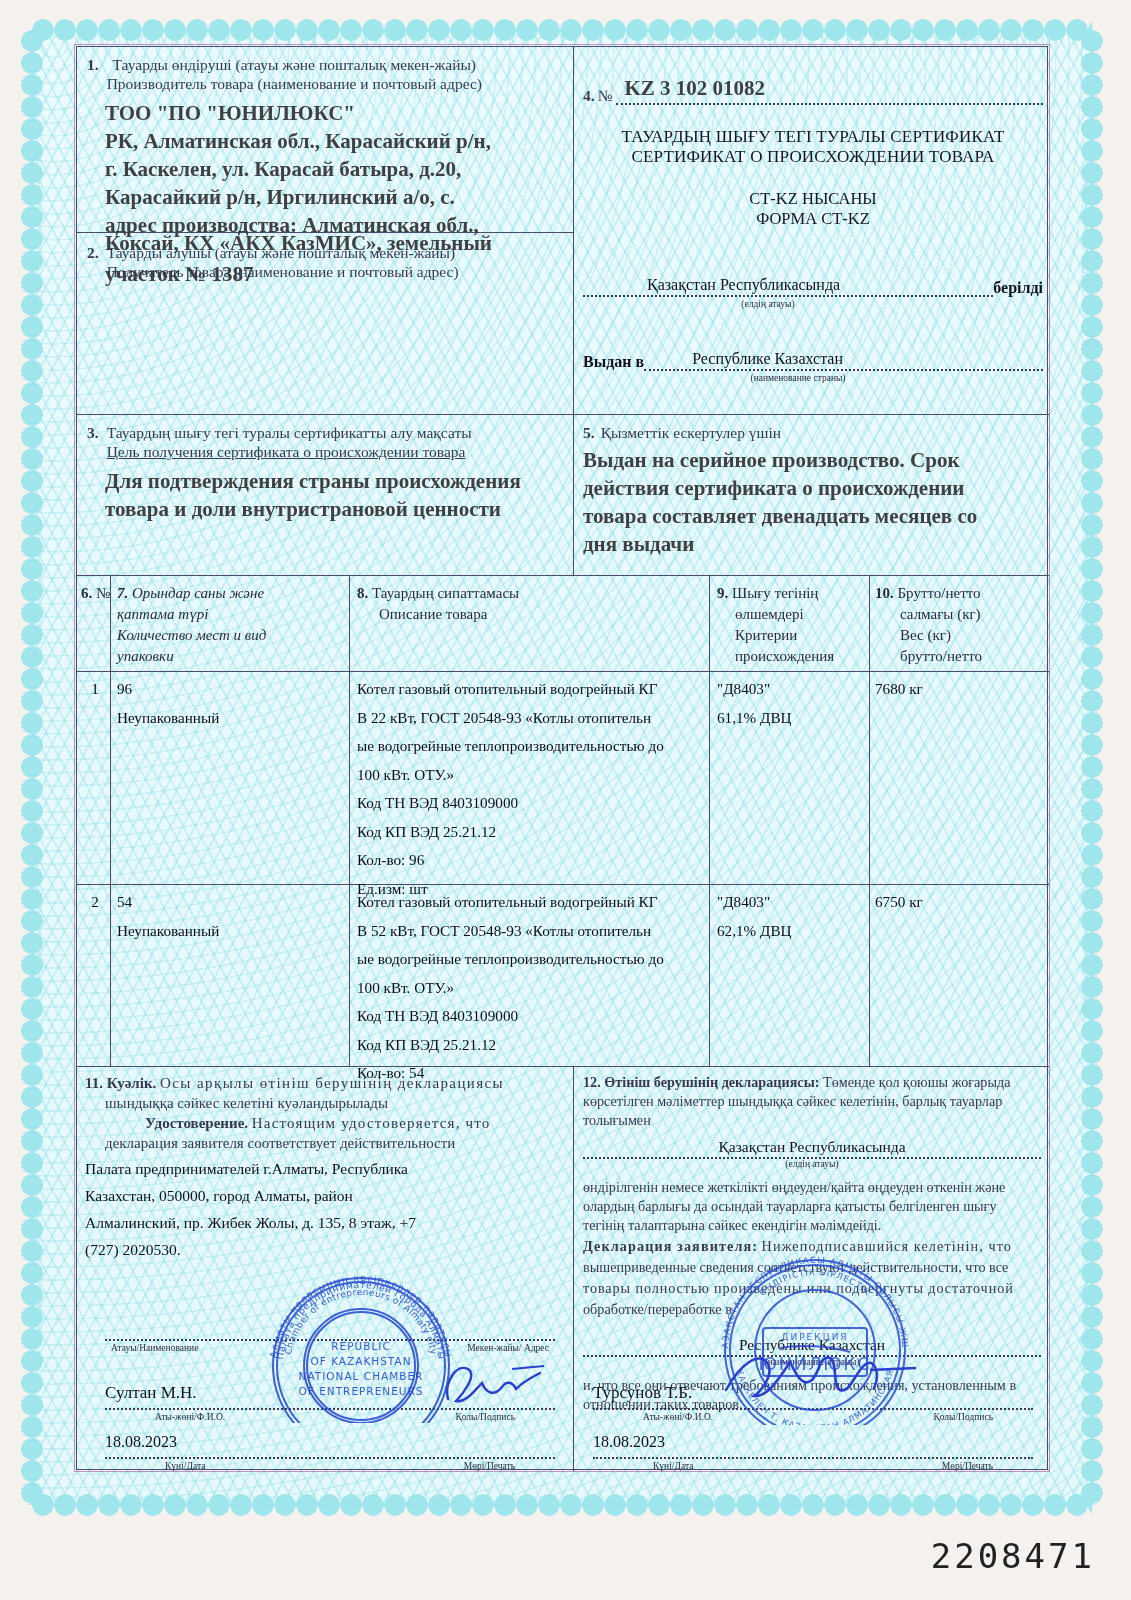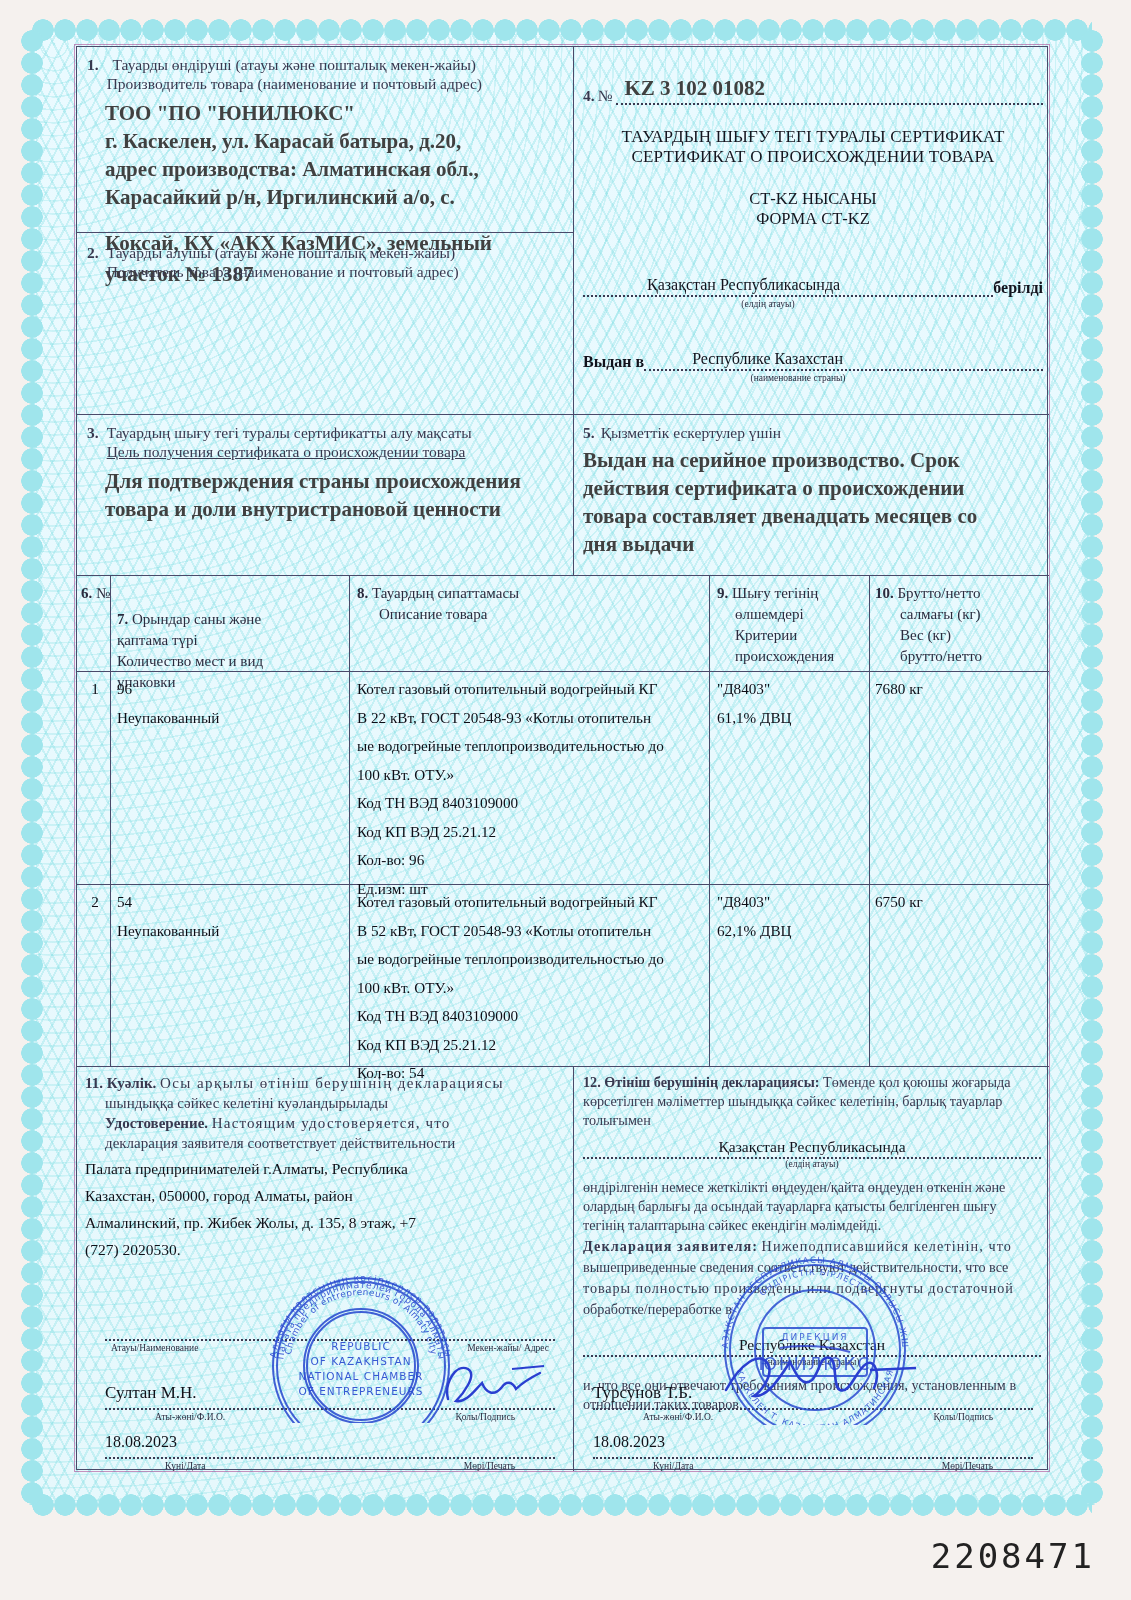--- a/index.html
+++ b/index.html
@@ -102,23 +102,24 @@
   <div class="cell" style="left:10px;top:8px;width:480px;">
     <div class="lbl" style="display:flex;">
       <span class="num" style="margin-right:8px;">1.</span>
       <span>
         <span style="display:block;text-align:center;">Тауарды өндіруші (атауы және пошталық мекен-жайы)</span>
         <span style="display:block;">Производитель товара (наименование и почтовый адрес)</span>
       </span>
     </div>
     <div style="margin-top:6px;margin-left:18px;">
       <div class="val">ТОО "ПО "ЮНИЛЮКС"</div>
+      <div class="val">РК, Алматинская обл., Карасайский р/н,</div>
       <div class="val">г. Каскелен, ул. Карасай батыра, д.20,</div>
+      <div class="val">Карасайкий р/н, Иргилинский а/о, с.</div>
       <div class="val">адрес производства: Алматинская обл.,</div>
-      <div class="val">Карасайкий р/н, Иргилинский а/о, с.</div>
     </div>
   </div>
 
   <div class="cell" style="left:28px;top:186px;width:470px;">
     <div class="val" style="line-height:20px;">Коксай, КХ «АКХ КазМИС», земельный</div>
     <div class="val" style="line-height:20px;margin-top:11px;">участок № 1387</div>
   </div>
 
   <div class="cell" style="left:10px;top:196px;width:480px;">
     <div class="lbl" style="display:flex;">
@@ -192,21 +193,21 @@
       <div class="val">товара составляет двенадцать месяцев со</div>
       <div class="val">дня выдачи</div>
     </div>
   </div>
 
   <div class="cell th" style="left:4px;top:536px;width:30px;">
     <span class="num">6.</span>
     <span>№</span>
   </div>
 
-  <div class="cell th" style="left:40px;top:562px;width:228px;">
+  <div class="cell th" style="left:40px;top:536px;width:228px;font-style:italic;">
     <span class="num">7.</span>
     <span>Орындар саны және</span>
     <div>қаптама түрі</div>
     <div>Количество мест и вид</div>
     <div>упаковки</div>
   </div>
 
   <div class="cell th" style="left:280px;top:536px;width:345px;">
     <span class="num">8.</span>
     <span>Тауардың сипаттамасы</span>
@@ -277,21 +278,21 @@
   <div class="cell td" style="left:798px;top:841px;width:168px;">
     <div>6750 кг</div>
   </div>
 
   <div class="cell" style="left:8px;top:1026px;width:482px;">
     <div class="lbl" style="font-size:15px;line-height:20px;">
       <span class="num">11.</span>
       <span style="font-weight:bold;">Куәлік.</span>
       <span style="letter-spacing:1.4px;text-align:right;">Осы арқылы өтініш берушінің декларациясы</span>
       <div style="margin-left:20px;">шындыққа сәйкес келетіні куәландырылады</div>
-      <div style="margin-left:20px;">
+      <div style="margin-left:20px;padding-left:40px;">
         <span style="font-weight:bold;">Удостоверение.</span>
         <span style="letter-spacing:1.2px;">Настоящим  удостоверяется,  что</span>
       </div>
       <div style="margin-left:20px;">декларация заявителя соответствует действительности</div>
     </div>
     <div style="margin-top:2px;">
       <div class="valn" style="line-height:27px;">Палата предпринимателей г.Алматы, Республика</div>
       <div class="valn" style="line-height:27px;">Казахстан, 050000, город Алматы, район</div>
       <div class="valn" style="line-height:27px;">Алмалинский, пр. Жибек Жолы, д. 135, 8 этаж, +7</div>
       <div class="valn" style="line-height:27px;">(727) 2020530.</div>

